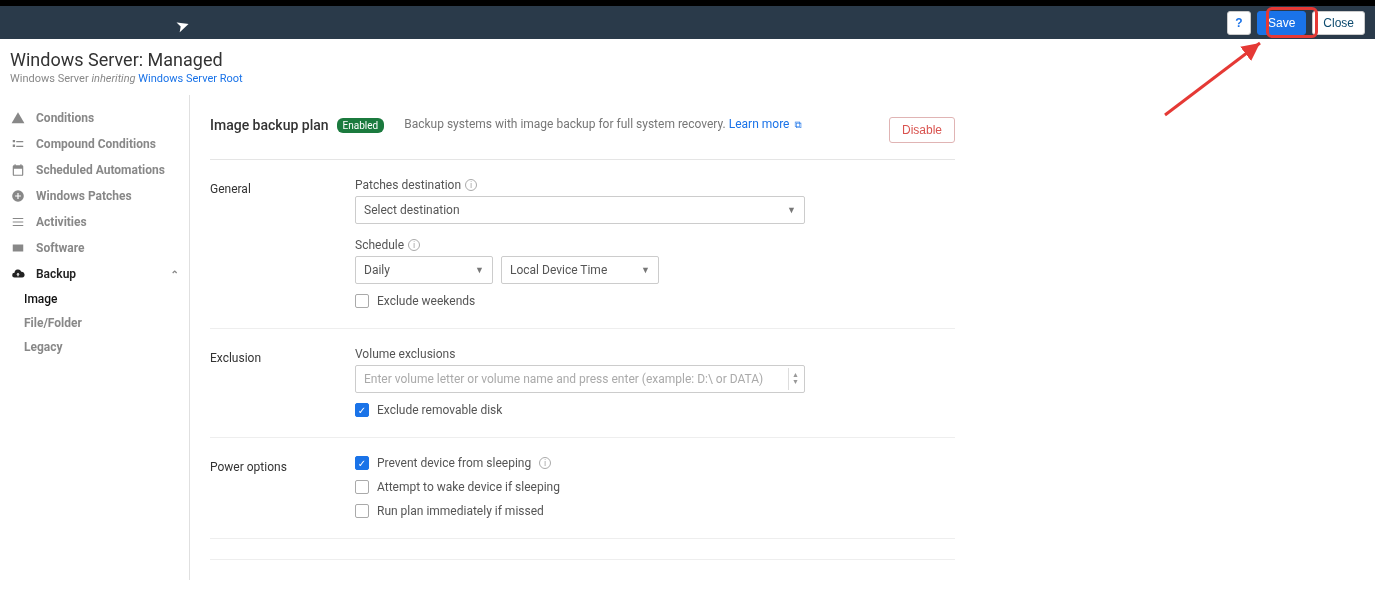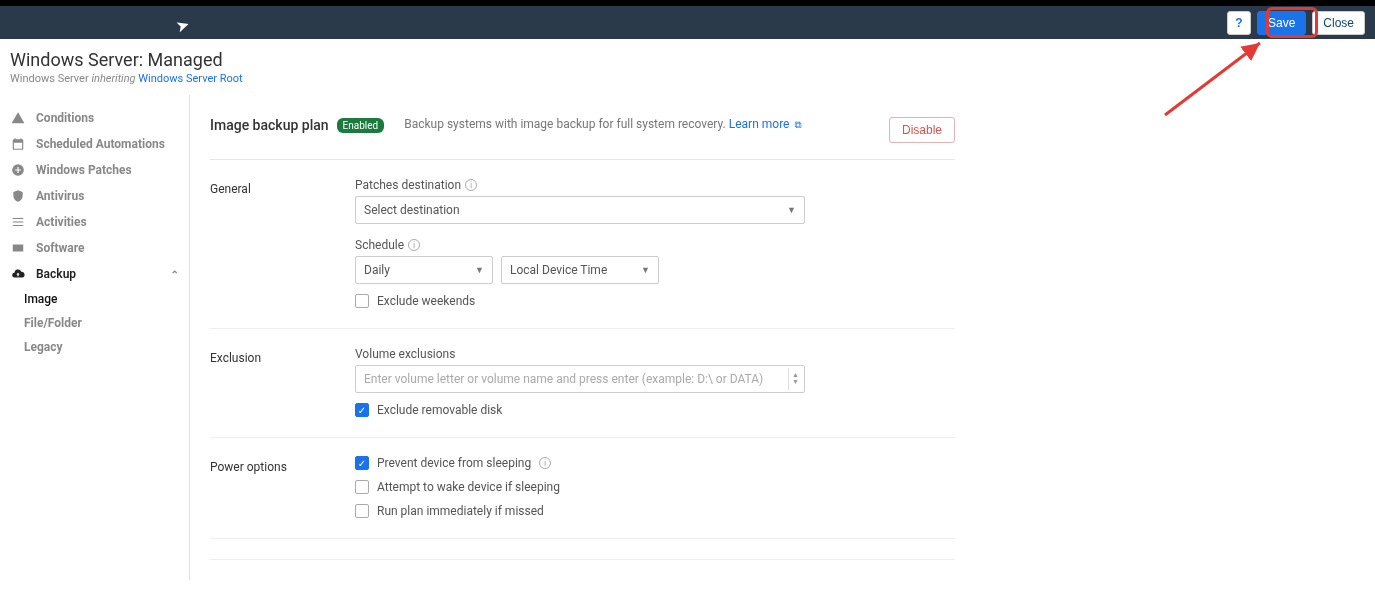--- a/index.html
+++ b/index.html
@@ -219,40 +219,40 @@
       <span class="sidebar-icon">
           <svg class="icon-svg" viewBox="0 0 24 24">
             <path d="M1 21h22L12 2 1 21z"></path>
           </svg>
         </span>
       <span>Conditions</span>
     </div>
     <div class="sidebar-item">
       <span class="sidebar-icon">
           <svg class="icon-svg" viewBox="0 0 24 24">
+            <path d="M3 5h4v4H3zM3 13h4v4H3zM9 7h12v2H9zM9 15h12v2H9z"></path>
+          </svg>
+        </span>
+      <span>Compound Conditions</span>
+    </div>
+    <div class="sidebar-item">
+      <span class="sidebar-icon">
+          <svg class="icon-svg" viewBox="0 0 24 24">
             <path d="M19 4h-1V2h-2v2H8V2H6v2H5a2 2 0 0 0-2 2v14a2 2 0 0 0 2 2h14a2 2 0 0 0 2-2V6a2 2 0 0 0-2-2zm0 16H5V10h14v10z"></path>
           </svg>
         </span>
       <span>Scheduled Automations</span>
     </div>
     <div class="sidebar-item">
       <span class="sidebar-icon">
           <svg class="icon-svg" viewBox="0 0 24 24">
             <path d="M12 2a10 10 0 1 0 0 20 10 10 0 0 0 0-20zm5 11h-4v4h-2v-4H7v-2h4V7h2v4h4v2z"></path>
           </svg>
         </span>
       <span>Windows Patches</span>
-    </div>
-    <div class="sidebar-item">
-      <span class="sidebar-icon">
-          <svg class="icon-svg" viewBox="0 0 24 24">
-            <path d="M12 2 4 5v6c0 5 3.4 9.7 8 11 4.6-1.3 8-6 8-11V5l-8-3z"></path>
-          </svg>
-        </span>
-      <span>Antivirus</span>
     </div>
     <div class="sidebar-item">
       <span class="sidebar-icon">
           <svg class="icon-svg" viewBox="0 0 24 24">
             <path d="M3 5h18v2H3zM3 11h18v2H3zM3 17h18v2H3z"></path>
           </svg>
         </span>
       <span>Activities</span>
     </div>
     <div class="sidebar-item">

